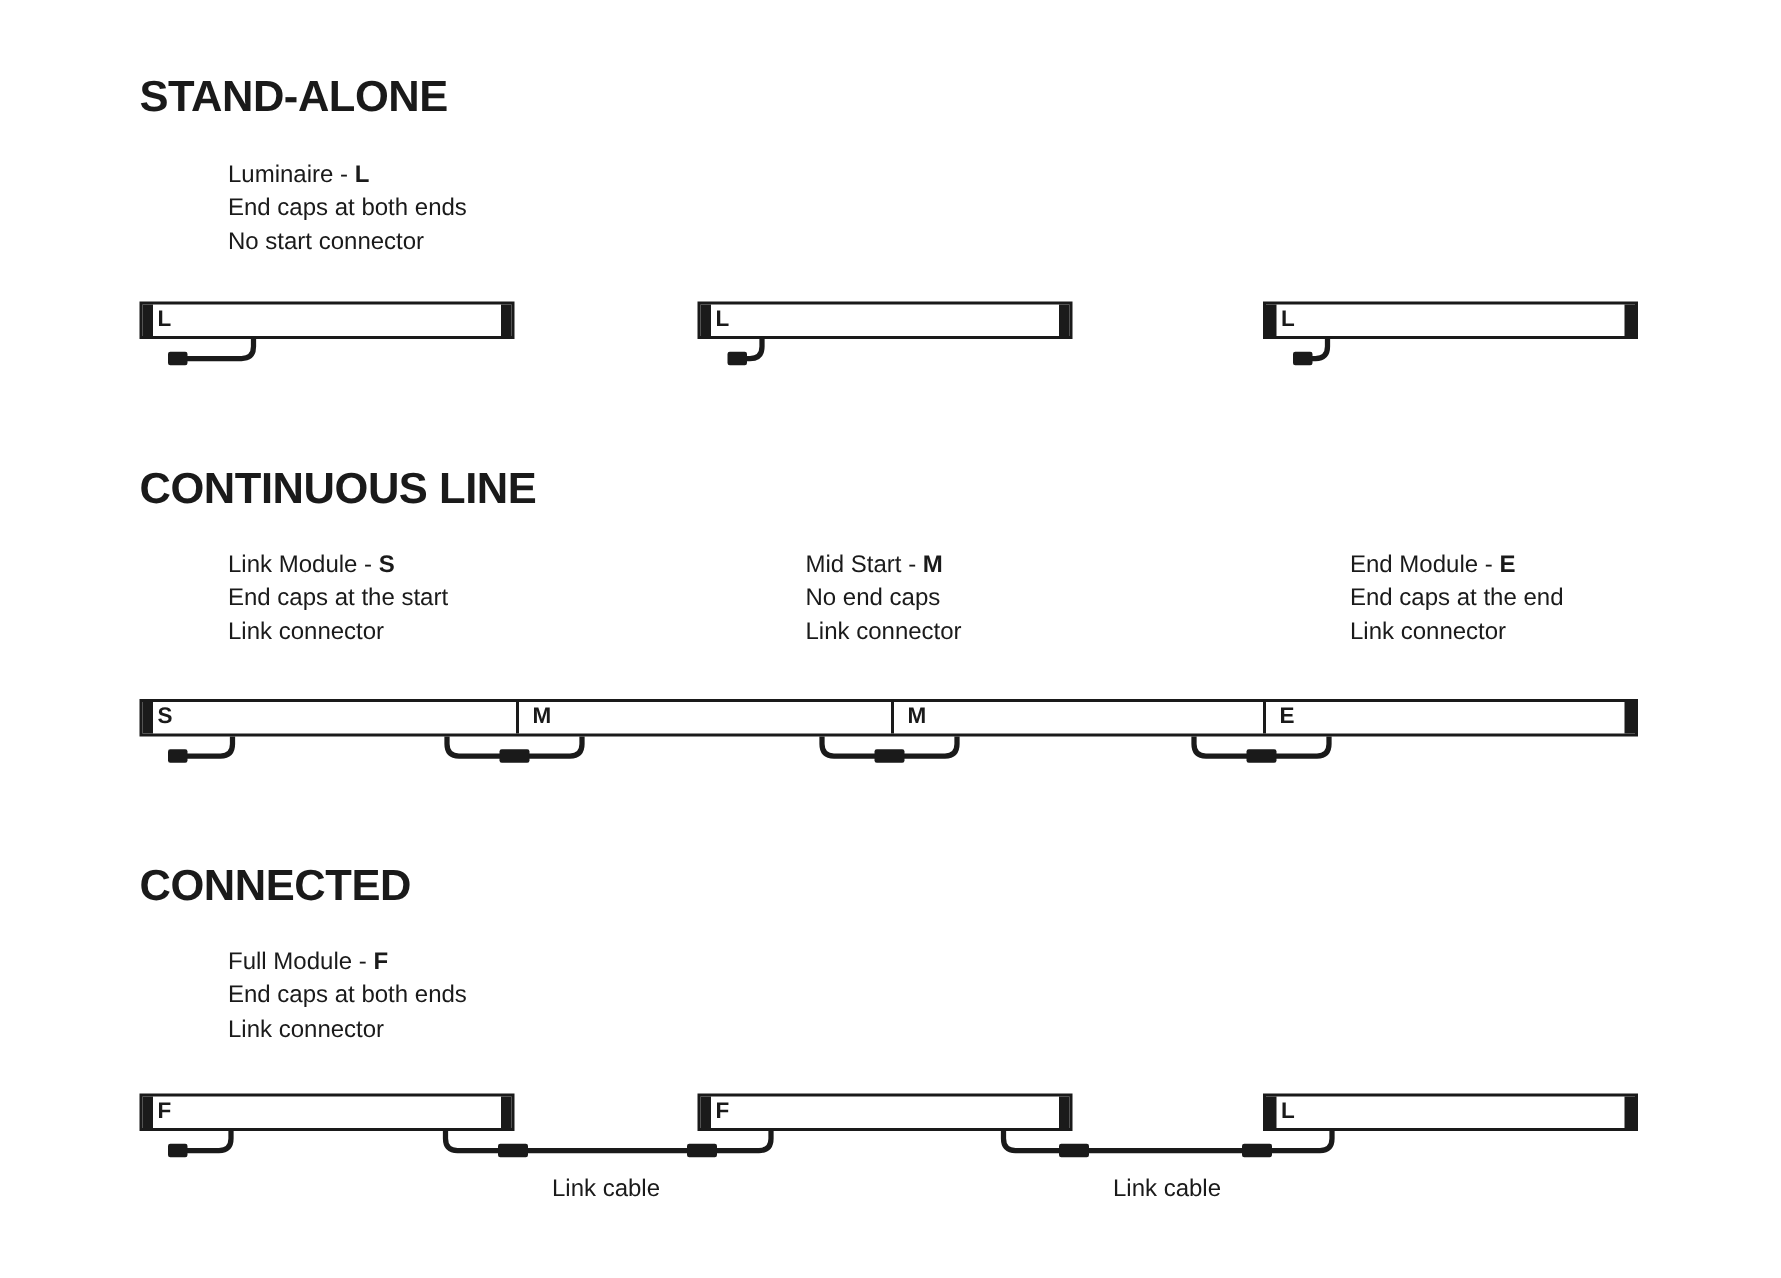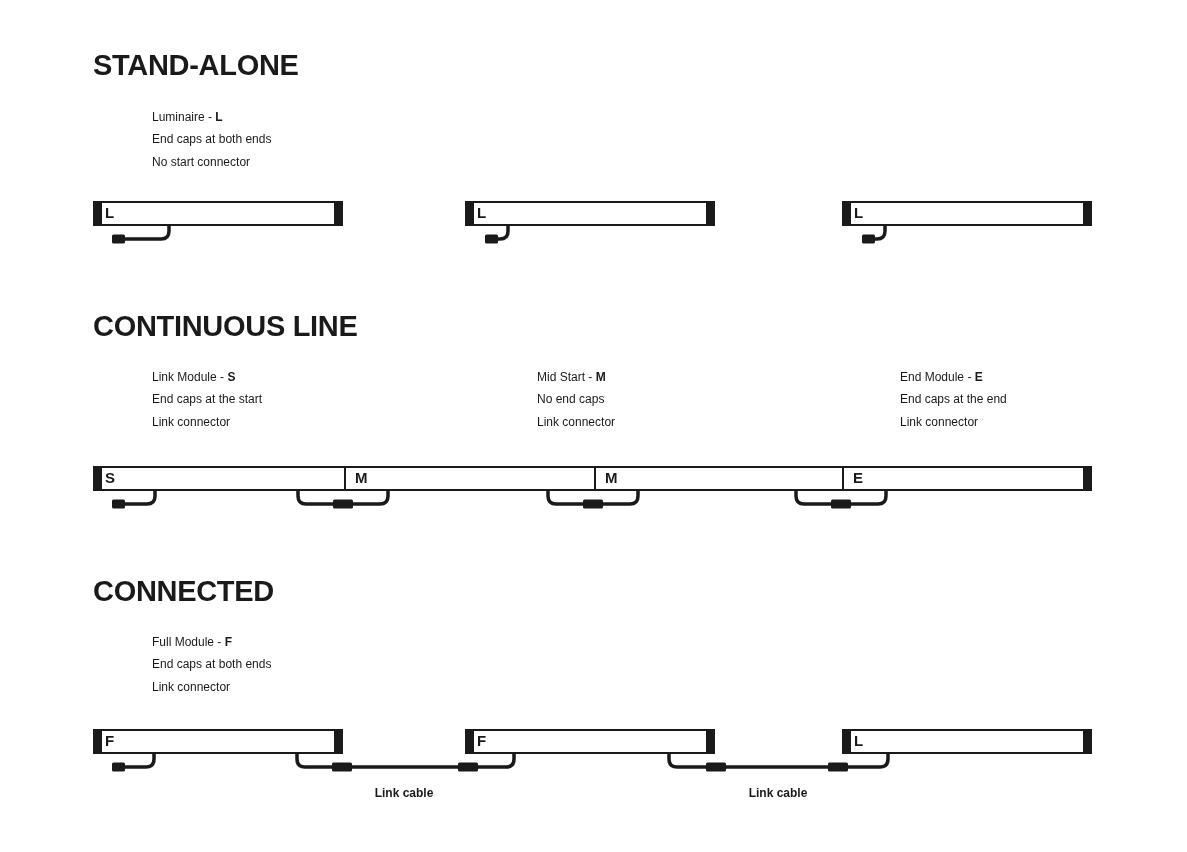--- a/index.html
+++ b/index.html
@@ -10,21 +10,21 @@
   }
   .section-title{
     position:absolute;left:93px;
     font-weight:700;font-size:29px;letter-spacing:-0.3px;line-height:24px;
     white-space:nowrap;
   }
   #title-standalone{top:53px}
   #title-continuous{top:314px}
   #title-connected{top:579px}
 
-  .note{position:absolute;font-size:12px;line-height:22.3px;white-space:nowrap}
+  .note{position:absolute;font-size:16px;line-height:22.3px;white-space:nowrap}
   #note-standalone{left:152px;top:106px}
   #note-start{left:152px;top:366px}
   #note-mid{left:537px;top:366px}
   #note-end{left:900px;top:366px}
   #note-full{left:152px;top:631px}
   .code{font-weight:700}
 
   .diagram-row{position:absolute;left:0;width:1187px;height:95px}
   .cables{position:absolute;left:0;top:0;overflow:visible}
   .cable{fill:none;stroke:#1a1a1a;stroke-width:3.5px}
@@ -37,21 +37,21 @@
   .cap{position:absolute;top:0;bottom:0;width:7px;background:#1a1a1a}
   .cap-left{left:0}
   .cap-right{right:0}
   .sep{position:absolute;top:0;bottom:0;width:2.5px;background:#1a1a1a;margin-left:-1.25px}
   .mod-label{
     position:absolute;top:1px;height:18px;line-height:18px;
     font-weight:700;font-size:15px;
   }
   .link-label{
     position:absolute;top:53px;width:140px;text-align:center;
-    font-size:12px;line-height:22px;font-weight:bold;
+    font-size:16px;line-height:22px;
   }
 </style>
 </head>
 <body>
 
 <div class="section-title" id="title-standalone">STAND-ALONE</div>
 <div class="section-title" id="title-continuous">CONTINUOUS LINE</div>
 <div class="section-title" id="title-connected">CONNECTED</div>
 
 <div class="note" id="note-standalone">

